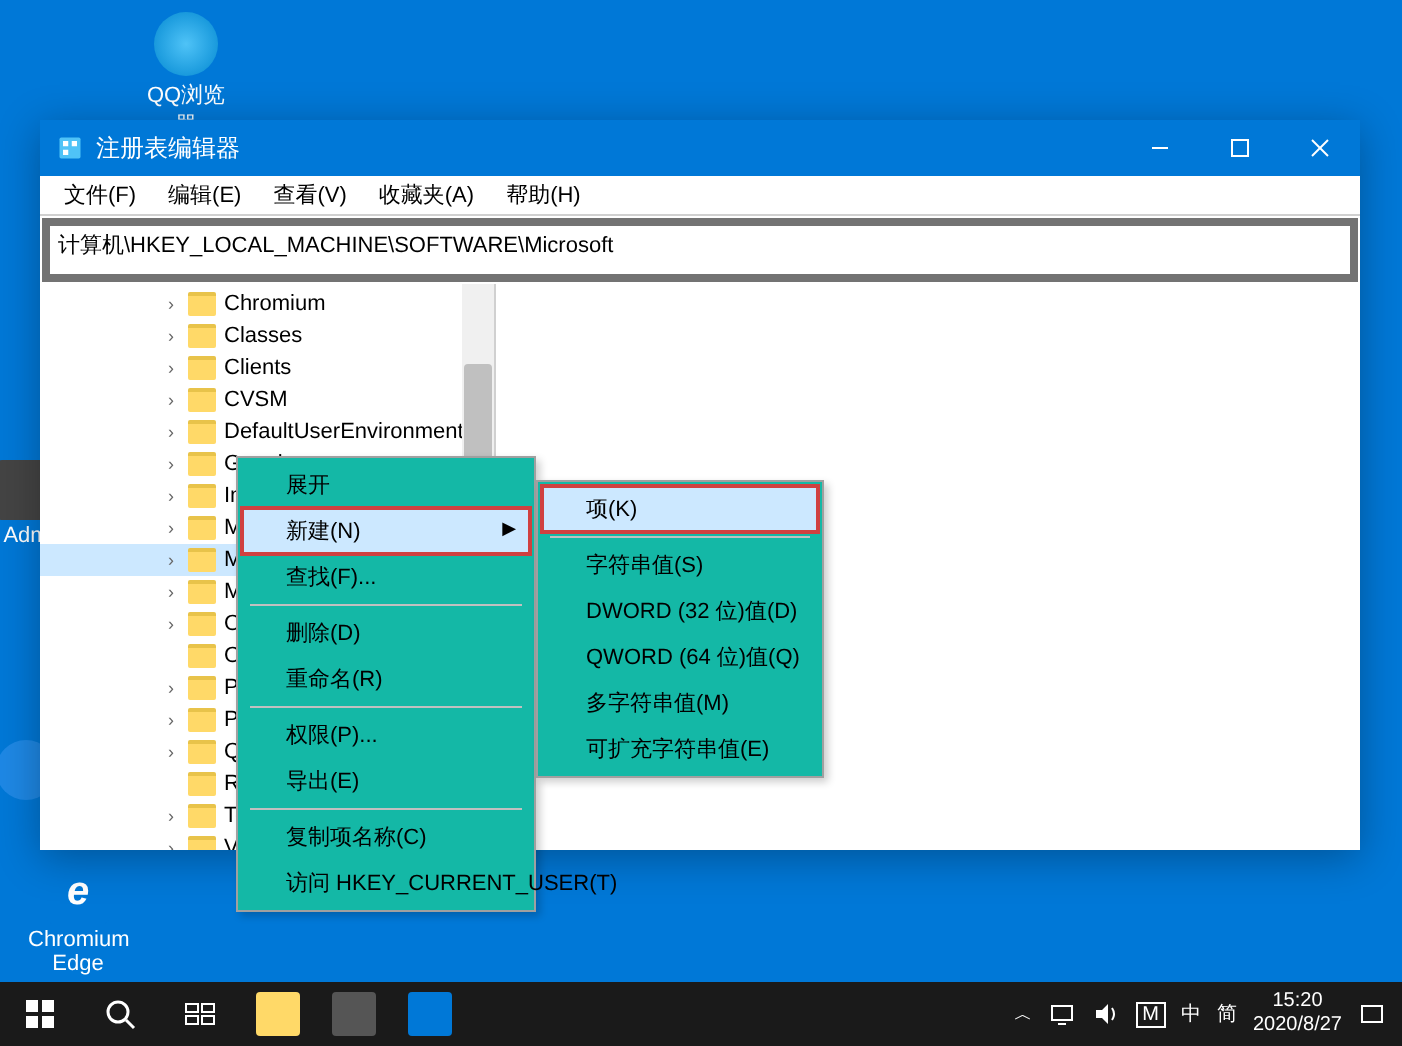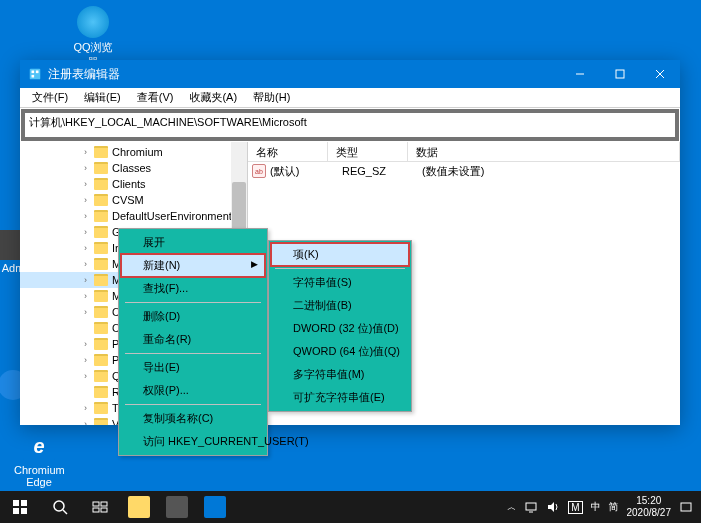--- a/index.html
+++ b/index.html
@@ -244,56 +244,42 @@
             <span class="folder"></span>
             <span>VM</span>
           </div>
           <div class="tree-item">
             <span class="indent" style="width:60px"></span>
             <span class="exp">›</span>
             <span class="folder"></span>
             <span>Win</span>
           </div>
         </div>
-      <div class="list">
-        <div class="list-head">
-          <div class="lh-name">名称</div>
-          <div class="lh-type">类型</div>
-          <div class="lh-data">数据</div>
-        </div>
-        <div class="list-row">
-          <div class="vicon">ab</div>
-          <div class="lr-name">(默认)</div>
-          <div class="lr-type">REG_SZ</div>
-          <div class="lr-data">(数值未设置)</div>
-        </div>
-      </div>
     </div>
   </div>
 
   <div class="ctx ctx1" id="ctx1">
       <div class="ctx-item">展开</div>
       <div class="ctx-item hl hl2">新建(N)<span class="ctx-arrow">▶</span></div>
       <div class="ctx-item">查找(F)...</div>
       <div class="ctx-sep"></div>
       <div class="ctx-item">删除(D)</div>
       <div class="ctx-item">重命名(R)</div>
       <div class="ctx-sep"></div>
+      <div class="ctx-item">权限(P)...</div>
       <div class="ctx-item">导出(E)</div>
-      <div class="ctx-item">权限(P)...</div>
       <div class="ctx-sep"></div>
       <div class="ctx-item">复制项名称(C)</div>
       <div class="ctx-item">访问 HKEY_CURRENT_USER(T)</div>
     </div>
 
   <div class="ctx ctx2" id="ctx2">
       <div class="ctx-item hl hl2">项(K)</div>
       <div class="ctx-sep"></div>
       <div class="ctx-item">字符串值(S)</div>
-      <div class="ctx-item">二进制值(B)</div>
       <div class="ctx-item">DWORD (32 位)值(D)</div>
       <div class="ctx-item">QWORD (64 位)值(Q)</div>
       <div class="ctx-item">多字符串值(M)</div>
       <div class="ctx-item">可扩充字符串值(E)</div>
     </div>
 
   <div class="taskbar">
     <div class="tb-btn tb-start">
       <svg viewBox="0 0 16 16">
           <rect x="1" y="1" width="6" height="6" fill="#fff"></rect>

